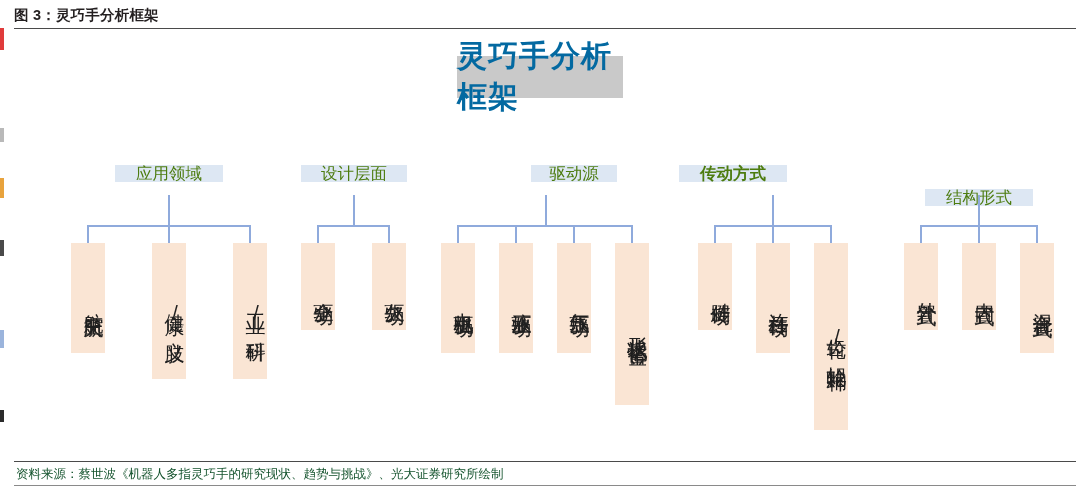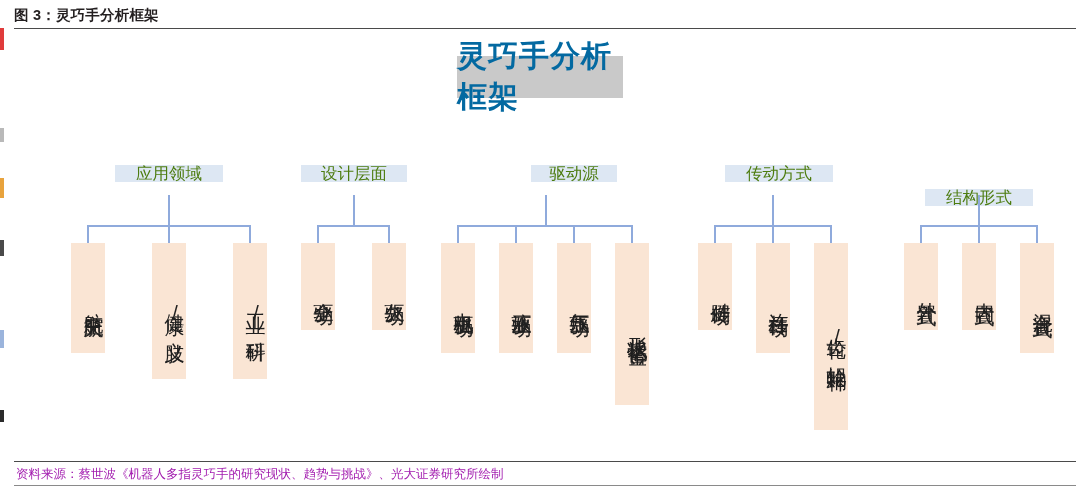--- a/index.html
+++ b/index.html
@@ -120,21 +120,21 @@
     top: 461px;
     width: 1062px;
     height: 0;
     border-top: 1.2px solid #4a4a4a;
   }
   .footer-text {
     position: absolute;
     left: 16px;
     top: 466px;
     font-size: 12.5px;
-    color: #a21caf;
+    color: #14532d;
     white-space: nowrap;
   }
   .footer-rule-bottom {
     position: absolute;
     left: 14px;
     top: 485px;
     width: 1062px;
     height: 0;
     border-top: 1px solid #8a8a8a;
   }
@@ -191,21 +191,21 @@
     <div class="conn conn-v" style="left:573px;top:195px;height:18px;"></div>
     <div class="conn conn-v" style="left:631px;top:195px;height:18px;"></div>
 
     <div class="leaf" style="left:441px;top:213px;height:110px;">电机驱动</div>
     <div class="leaf" style="left:499px;top:213px;height:110px;">液压驱动</div>
     <div class="leaf" style="left:557px;top:213px;height:110px;">气压驱动</div>
     <div class="leaf" style="left:615px;top:213px;height:162px;">形状记忆合金</div>
   </div>
 
   <div class="group" style="left:0;">
-    <div class="group-head" style="left:725px;width:108px;">传动方式</div>
+    <div class="group-head" style="left:679px;width:108px;font-weight:bold;">传动方式</div>
     <div class="conn conn-v" style="left:772px;top:165px;height:30px;"></div>
     <div class="conn conn-h" style="left:714px;top:195px;width:118px;"></div>
     <div class="conn conn-v" style="left:714px;top:195px;height:18px;"></div>
     <div class="conn conn-v" style="left:772px;top:195px;height:18px;"></div>
     <div class="conn conn-v" style="left:830px;top:195px;height:18px;"></div>
 
     <div class="leaf" style="left:698px;top:213px;height:87px;">腱传动</div>
     <div class="leaf" style="left:756px;top:213px;height:110px;">连杆传动</div>
     <div class="leaf" style="left:814px;top:213px;height:187px;">齿轮/蜗轮蜗杆</div>
   </div>

